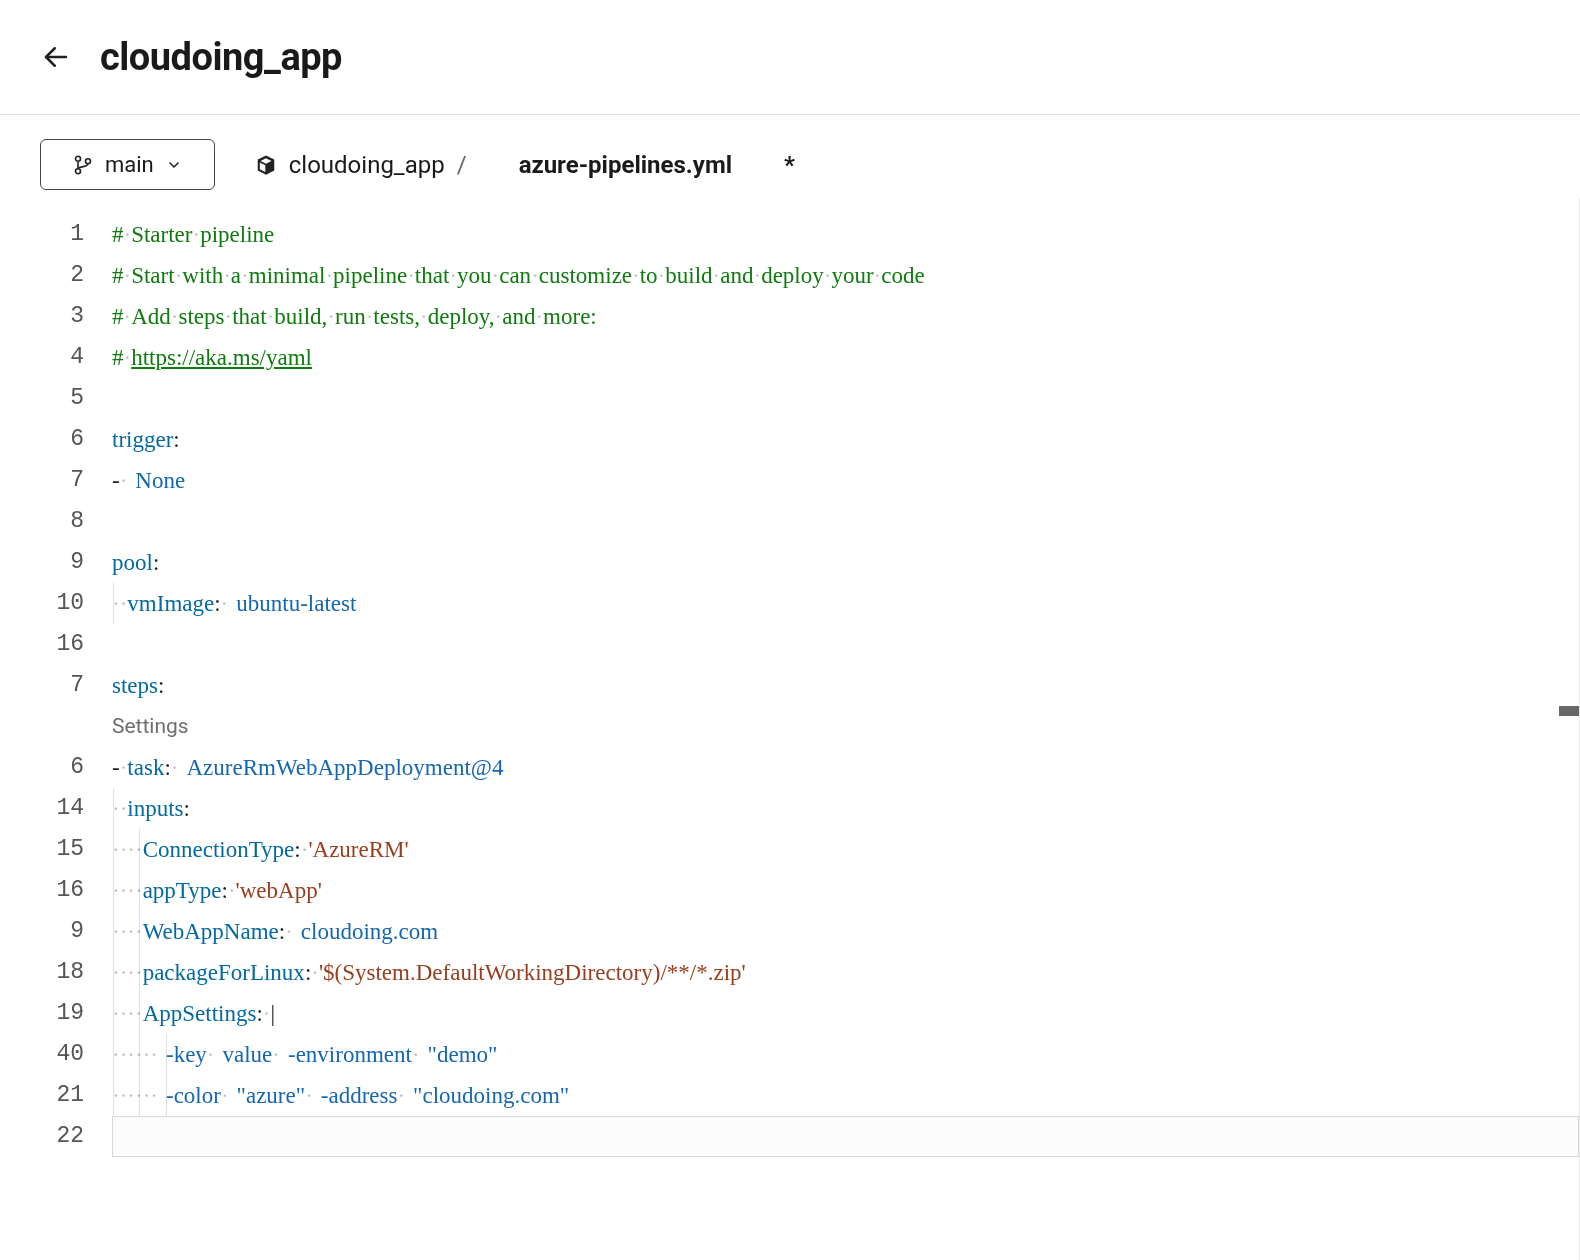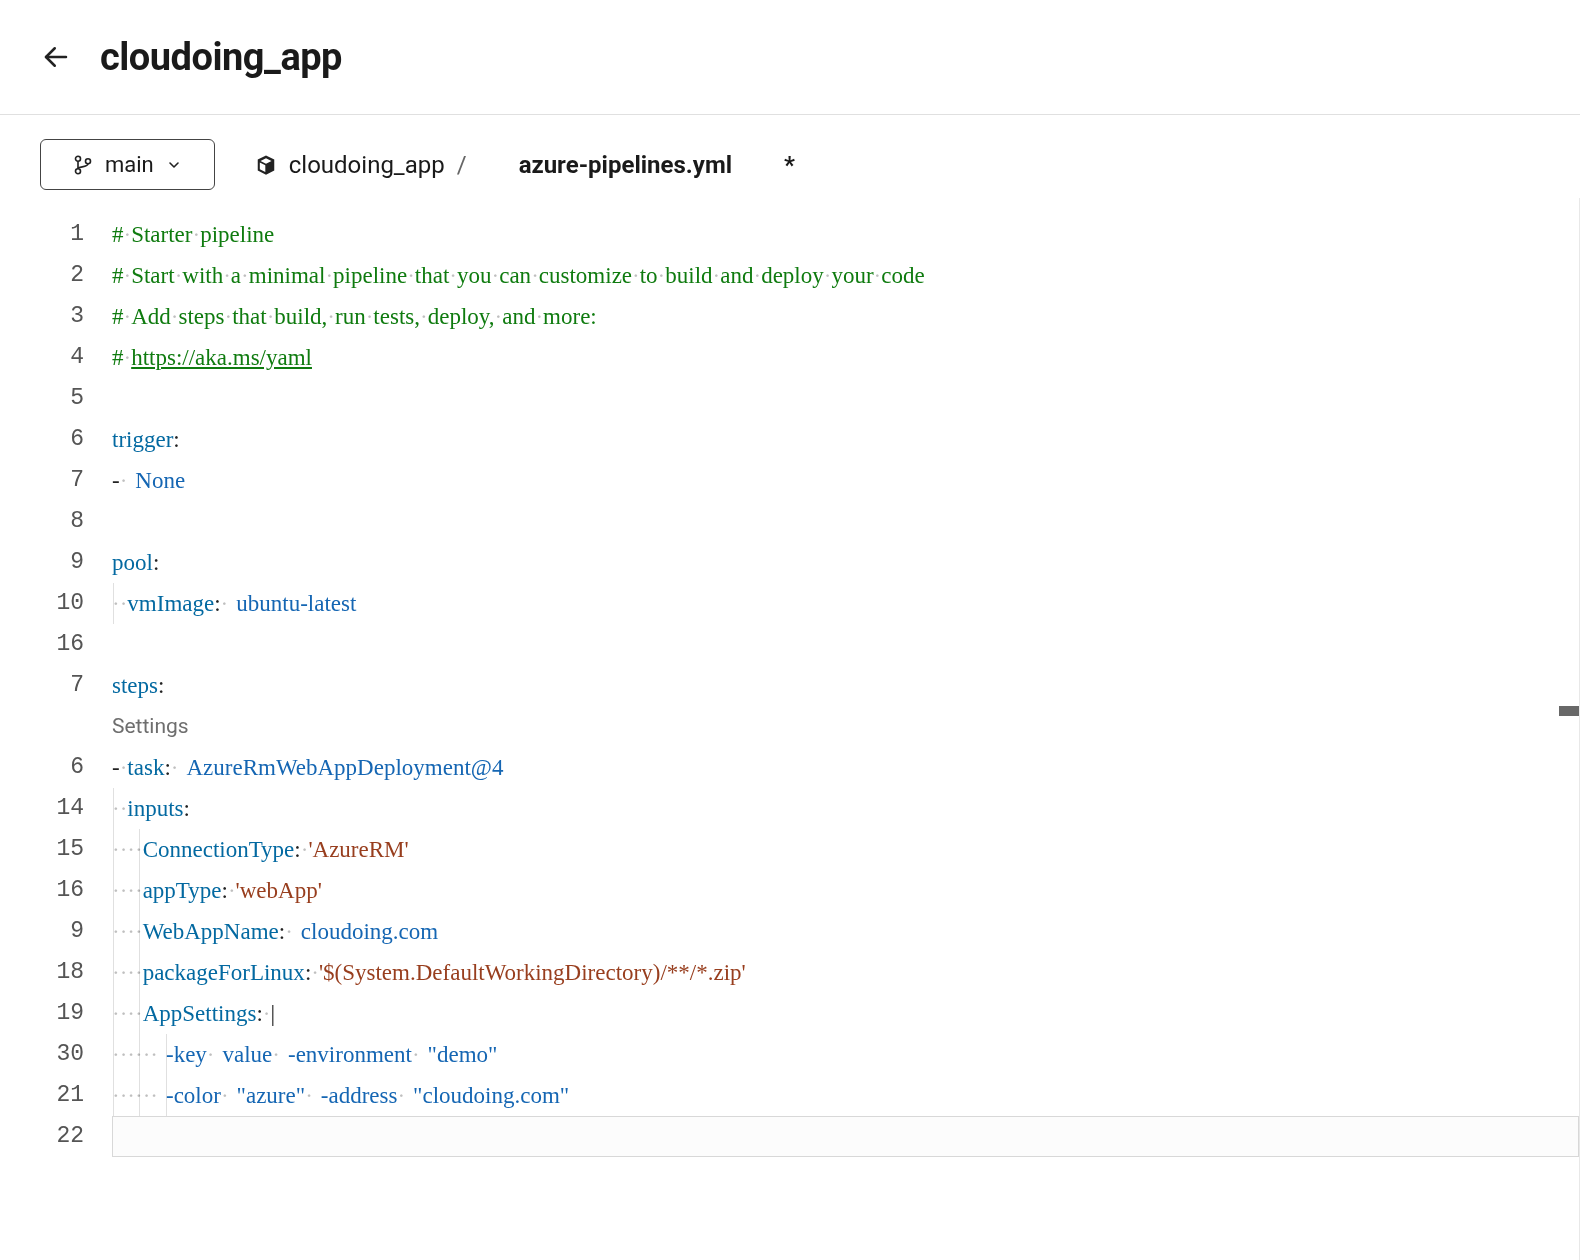--- a/index.html
+++ b/index.html
@@ -184,21 +184,21 @@
           <div class="gutter-line">16</div>
           <div class="gutter-line">7</div>
           <div class="gutter-spacer"></div>
           <div class="gutter-line">6</div>
           <div class="gutter-line">14</div>
           <div class="gutter-line">15</div>
           <div class="gutter-line">16</div>
           <div class="gutter-line">9</div>
           <div class="gutter-line">18</div>
           <div class="gutter-line">19</div>
-          <div class="gutter-line">30</div>
+          <div class="gutter-line">40</div>
           <div class="gutter-line">21</div>
           <div class="gutter-line">22</div>
         </div>
       <div class="code-lines" id="code-lines"><div class="line"><span class="tk-comment">#</span><span class="ws-dot">·</span><span class="tk-comment">Starter</span><span class="ws-dot">·</span><span class="tk-comment">pipeline</span></div><div class="line"><span class="tk-comment">#</span><span class="ws-dot">·</span><span class="tk-comment">Start</span><span class="ws-dot">·</span><span class="tk-comment">with</span><span class="ws-dot">·</span><span class="tk-comment">a</span><span class="ws-dot">·</span><span class="tk-comment">minimal</span><span class="ws-dot">·</span><span class="tk-comment">pipeline</span><span class="ws-dot">·</span><span class="tk-comment">that</span><span class="ws-dot">·</span><span class="tk-comment">you</span><span class="ws-dot">·</span><span class="tk-comment">can</span><span class="ws-dot">·</span><span class="tk-comment">customize</span><span class="ws-dot">·</span><span class="tk-comment">to</span><span class="ws-dot">·</span><span class="tk-comment">build</span><span class="ws-dot">·</span><span class="tk-comment">and</span><span class="ws-dot">·</span><span class="tk-comment">deploy</span><span class="ws-dot">·</span><span class="tk-comment">your</span><span class="ws-dot">·</span><span class="tk-comment">code</span></div><div class="line"><span class="tk-comment">#</span><span class="ws-dot">·</span><span class="tk-comment">Add</span><span class="ws-dot">·</span><span class="tk-comment">steps</span><span class="ws-dot">·</span><span class="tk-comment">that</span><span class="ws-dot">·</span><span class="tk-comment">build,</span><span class="ws-dot">·</span><span class="tk-comment">run</span><span class="ws-dot">·</span><span class="tk-comment">tests,</span><span class="ws-dot">·</span><span class="tk-comment">deploy,</span><span class="ws-dot">·</span><span class="tk-comment">and</span><span class="ws-dot">·</span><span class="tk-comment">more:</span></div><div class="line"><span class="tk-comment">#</span><span class="ws-dot">·</span><span class="tk-link">https://aka.ms/yaml</span></div><div class="line"></div><div class="line"><span class="tk-key">trigger</span><span class="tk-punct">:</span></div><div class="line"><span class="tk-dash">-</span><span class="ws-dot">·</span><span class="tk-scalar">None</span></div><div class="line"></div><div class="line"><span class="tk-key">pool</span><span class="tk-punct">:</span></div><div class="line"><span class="indent-guide" style="left:1px"></span><span class="ws-dot">··</span><span class="tk-key">vmImage</span><span class="tk-punct">:</span><span class="ws-dot">·</span><span class="tk-scalar">ubuntu-latest</span></div><div class="line"></div><div class="line"><span class="tk-key">steps</span><span class="tk-punct">:</span></div><div class="inline-annotation">Settings</div><div class="line"><span class="tk-dash">-</span><span class="ws-dot">·</span><span class="tk-key">task</span><span class="tk-punct">:</span><span class="ws-dot">·</span><span class="tk-scalar">AzureRmWebAppDeployment@4</span></div><div class="line"><span class="indent-guide" style="left:1px"></span><span class="ws-dot">··</span><span class="tk-key">inputs</span><span class="tk-punct">:</span></div><div class="line"><span class="indent-guide" style="left:1px"></span><span class="indent-guide" style="left:27.4px"></span><span class="ws-dot">····</span><span class="tk-key">ConnectionType</span><span class="tk-punct">:</span><span class="ws-dot">·</span><span class="tk-string">'AzureRM'</span></div><div class="line"><span class="indent-guide" style="left:1px"></span><span class="indent-guide" style="left:27.4px"></span><span class="ws-dot">····</span><span class="tk-key">appType</span><span class="tk-punct">:</span><span class="ws-dot">·</span><span class="tk-string">'webApp'</span></div><div class="line"><span class="indent-guide" style="left:1px"></span><span class="indent-guide" style="left:27.4px"></span><span class="ws-dot">····</span><span class="tk-key">WebAppName</span><span class="tk-punct">:</span><span class="ws-dot">·</span><span class="tk-scalar">cloudoing.com</span></div><div class="line"><span class="indent-guide" style="left:1px"></span><span class="indent-guide" style="left:27.4px"></span><span class="ws-dot">····</span><span class="tk-key">packageForLinux</span><span class="tk-punct">:</span><span class="ws-dot">·</span><span class="tk-string">'$(System.DefaultWorkingDirectory)/**/*.zip'</span></div><div class="line"><span class="indent-guide" style="left:1px"></span><span class="indent-guide" style="left:27.4px"></span><span class="ws-dot">····</span><span class="tk-key">AppSettings</span><span class="tk-punct">:</span><span class="ws-dot">·</span><span class="tk-punct">|</span></div><div class="line"><span class="indent-guide" style="left:1px"></span><span class="indent-guide" style="left:27.4px"></span><span class="indent-guide" style="left:53.8px"></span><span class="ws-dot">······</span><span class="tk-scalar">-key</span><span class="ws-dot">·</span><span class="tk-scalar">value</span><span class="ws-dot">·</span><span class="tk-scalar">-environment</span><span class="ws-dot">·</span><span class="tk-scalar">"demo"</span></div><div class="line"><span class="indent-guide" style="left:1px"></span><span class="indent-guide" style="left:27.4px"></span><span class="indent-guide" style="left:53.8px"></span><span class="ws-dot">······</span><span class="tk-scalar">-color</span><span class="ws-dot">·</span><span class="tk-scalar">"azure"</span><span class="ws-dot">·</span><span class="tk-scalar">-address</span><span class="ws-dot">·</span><span class="tk-scalar">"cloudoing.com"</span></div><div class="line" style="outline: rgb(216, 216, 216) solid 1px; outline-offset: -1px; background: rgb(252, 252, 252);"></div></div>
     </div>
   </div>
   <div class="scrollbar-track">
     <div class="scrollbar-thumb"></div>
   </div>
 </div>

